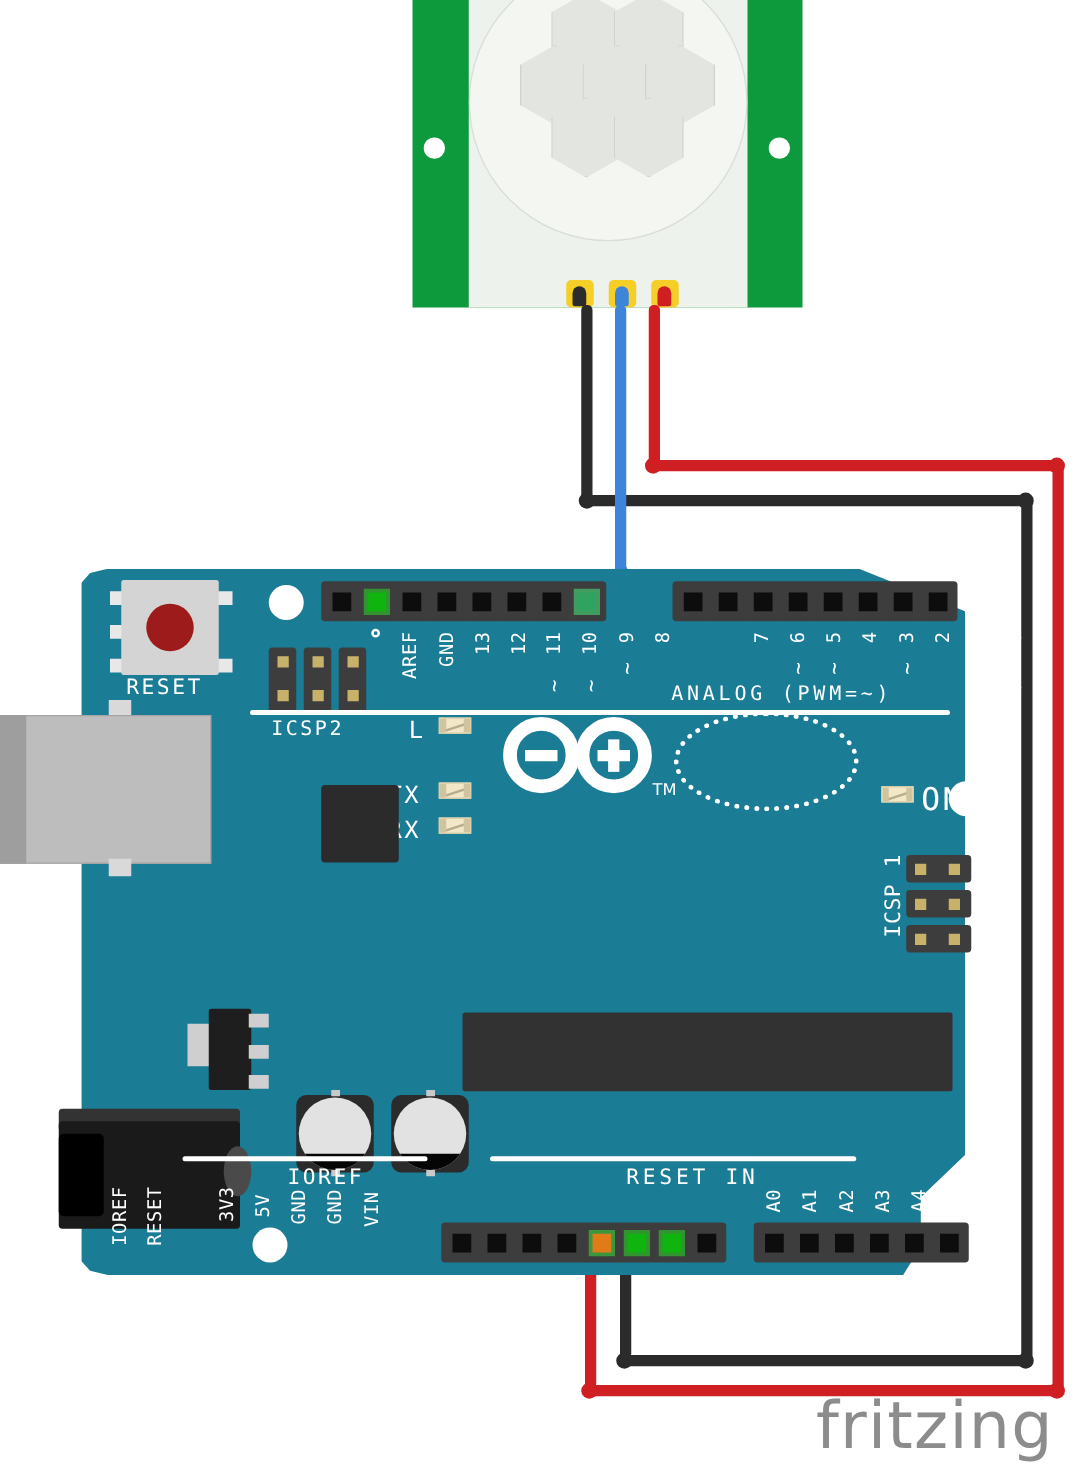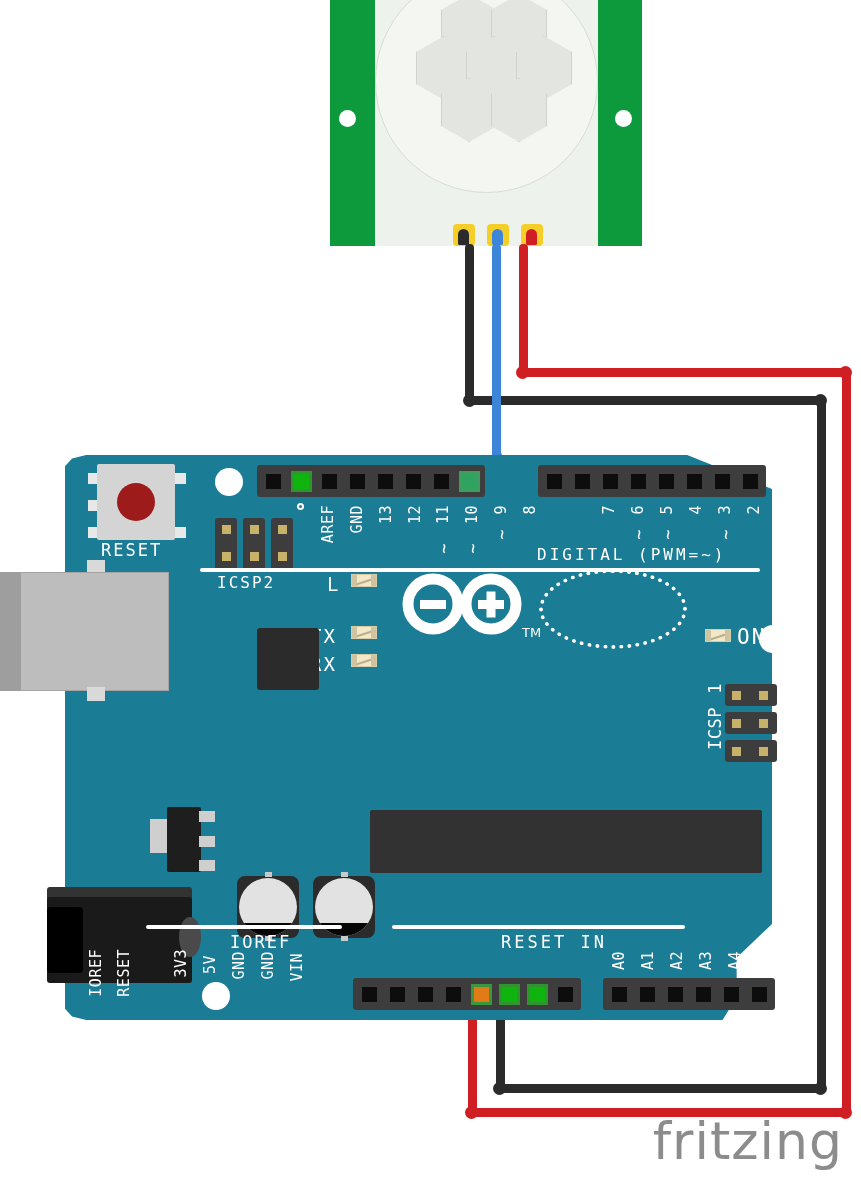--- a/index.html
+++ b/index.html
@@ -445,21 +445,21 @@
     <div class="pin-label" style="left:651px; top:50px;">3</div>
     <div class="pin-label" style="left:651px; top:74px; font-size:17px;">~</div>
     <div class="pin-label" style="left:680px; top:50px;">2</div>
     <div class="pin-label" style="left:709px; top:50px;">1</div>
     <div class="pin-label" style="left:709px; top:72px; font-size:15px;">▲</div>
     <div class="pin-label" style="left:709px; top:90px;">TX0</div>
     <div class="pin-label" style="left:738px; top:50px;">0</div>
     <div class="pin-label" style="left:738px; top:72px; font-size:15px;">▼</div>
     <div class="pin-label" style="left:738px; top:90px;">RX0</div>
 
-    <div class="flat-label" style="left:472px; top:90px; font-size:16px; letter-spacing:3px;">DIGITAL  (PWM=~)</div>
+    <div class="flat-label" style="left:472px; top:90px; font-size:16px; letter-spacing:3px;">ANALOG  (PWM=~)</div>
     <div class="silk-line" style="left:135px; top:113px; width:560px;"></div>
 
     <div class="flat-label" style="left:262px; top:118px; font-size:19px;">L</div>
     <div class="led" style="left:286px; top:119px;">
         <div class="led-cap lft"></div>
         <div class="led-cap rgt"></div>
       </div>
     <div class="flat-label" style="left:245px; top:170px; font-size:19px;">TX</div>
     <div class="led" style="left:286px; top:171px;">
         <div class="led-cap lft"></div>
@@ -468,21 +468,21 @@
     <div class="flat-label" style="left:245px; top:198px; font-size:19px;">RX</div>
     <div class="led" style="left:286px; top:199px;">
         <div class="led-cap lft"></div>
         <div class="led-cap rgt"></div>
       </div>
 
     <div class="led" style="left:640px; top:174px;">
         <div class="led-cap lft"></div>
         <div class="led-cap rgt"></div>
       </div>
-    <div class="flat-label" style="left:672px; top:170px; font-size:21px;">ON</div>
+    <div class="flat-label" style="left:672px; top:170px; font-size:25px;">ON</div>
 
     <div class="logo-wrap" style="left:337px; top:118px;">
       <svg width="120" height="62" viewBox="0 0 120 62">
         <circle cx="31" cy="31" r="25" fill="none" stroke="#ffffff" stroke-width="11"></circle>
         <circle cx="89" cy="31" r="25" fill="none" stroke="#ffffff" stroke-width="11"></circle>
         <rect x="18" y="27" width="26" height="9" fill="#ffffff"></rect>
         <rect x="76" y="27" width="26" height="9" fill="#ffffff"></rect>
         <rect x="84.5" y="18.5" width="9" height="26" fill="#ffffff"></rect>
       </svg>
     </div>

